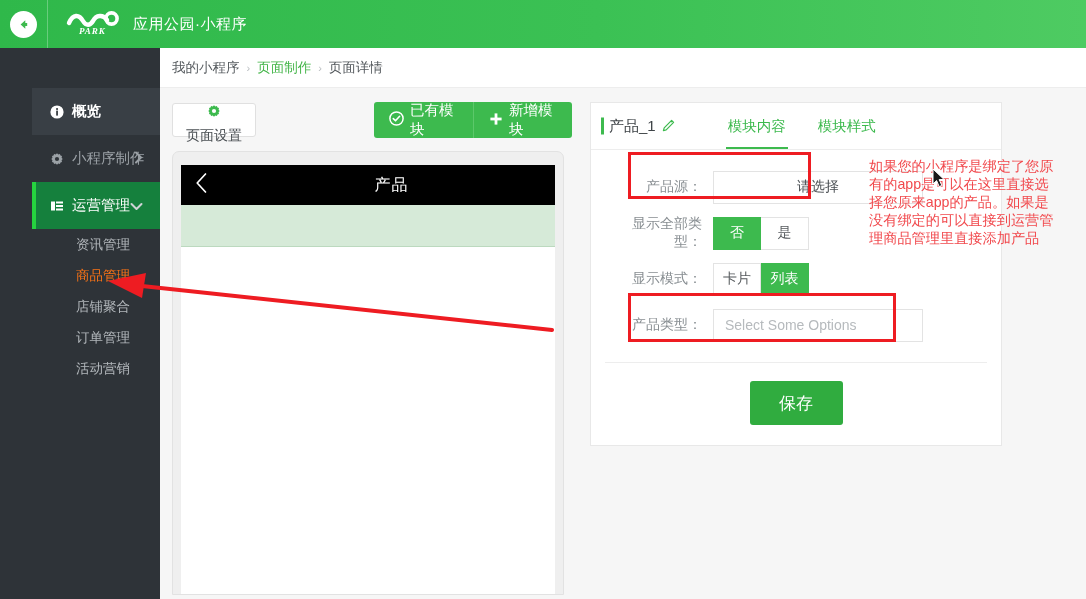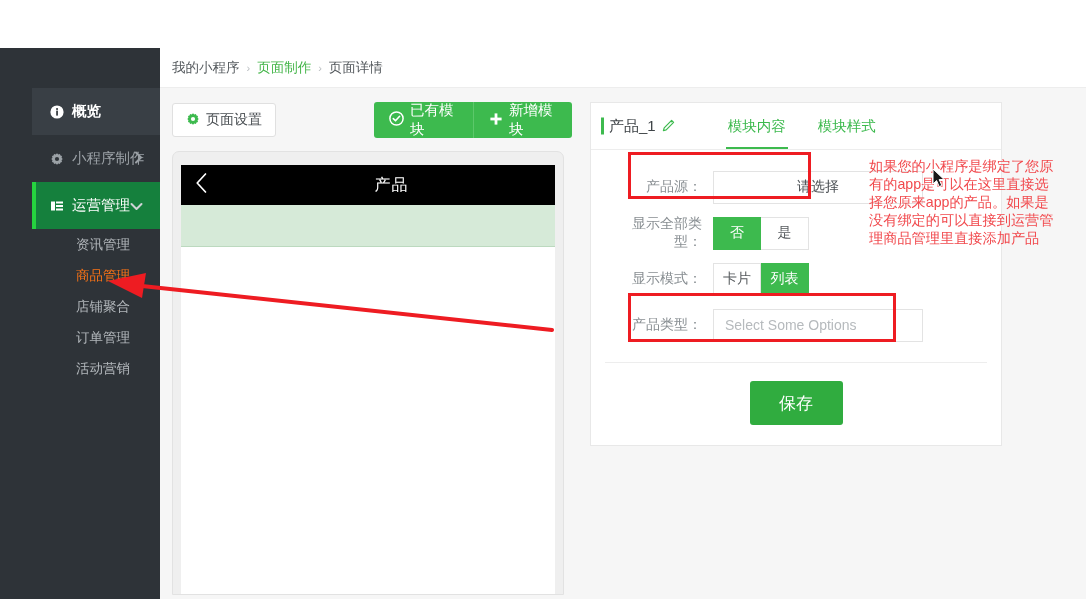--- a/index.html
+++ b/index.html
@@ -101,21 +101,21 @@
 
   .panes { display: flex; padding: 14px 12px 0 12px; gap: 18px; }
 
   
   .leftpane { width: 400px; }
   .tools { display: flex; align-items: center; height: 36px; position: relative; }
   .btn-settings {
     display: inline-flex; align-items: center; gap: 6px;
     height: 34px; padding: 0 13px;
     background: #ffffff; border: 1px solid #e0e0e0; border-radius: 3px;
-    color: #4a4f53; font-size: 14px; cursor: pointer;
+    color: #4a4f53; font-size: 14px; cursor: pointer; flex-direction: column;
   }
   .btn-group {
     position: absolute; left: 202px; top: 0;
     display: flex; border-radius: 3px; overflow: hidden;
   }
   .btn-grp-item {
     display: inline-flex; align-items: center; gap: 6px;
     height: 36px; padding: 0 15px;
     background: #3dba4e; color: #ffffff; font-size: 14.5px;
     cursor: pointer;
@@ -236,20 +236,39 @@
     white-space: pre; pointer-events: none;
   }
   .arrow-svg { position: absolute; pointer-events: none; }
   .cursor-svg { position: absolute; pointer-events: none; }
 </style>
 </head>
 <body>
 
 <div id="app">
 
+  <div class="topbar">
+    <div class="back-cell">
+      <span class="back-circle">
+        <svg width="15" height="15" viewBox="0 0 15 15">
+          <path d="M9.3 3.3 L4.6 7.5 L9.3 11.7 L9.3 8.9 L11.2 8.9 L11.2 6.1 L9.3 6.1 Z" fill="#3dba4e"></path>
+        </svg>
+      </span>
+    </div>
+    <div class="brand">
+      <span class="brand-logo">
+        <svg width="58" height="30" viewBox="0 0 58 30">
+          <path d="M3 16 C7 7, 13 7, 17 14 C20 19, 24 19, 27 14 C30 8, 37 7, 41 13" stroke="#ffffff" stroke-width="4.4" fill="none" stroke-linecap="round"></path>
+          <circle cx="45.5" cy="11.5" r="5.6" stroke="#ffffff" stroke-width="3.6" fill="none"></circle>
+          <text x="13" y="27" font-family="Liberation Serif, serif" font-size="9" font-style="italic" font-weight="bold" fill="#ffffff" letter-spacing="1">PARK</text>
+        </svg>
+      </span>
+      <span class="brand-text">应用公园·小程序</span>
+    </div>
+  </div>
 
   <div class="sidebar">
     <div class="side-gap"></div>
 
     <div class="side-item overview">
       <span class="side-ico">
         <svg width="14" height="14" viewBox="0 0 14 14">
           <circle cx="7" cy="7" r="6.6" fill="#ffffff"></circle>
           <rect x="6.2" y="5.6" width="1.7" height="5" fill="#2e3338"></rect>
           <rect x="6.2" y="3.1" width="1.7" height="1.8" fill="#2e3338"></rect>

